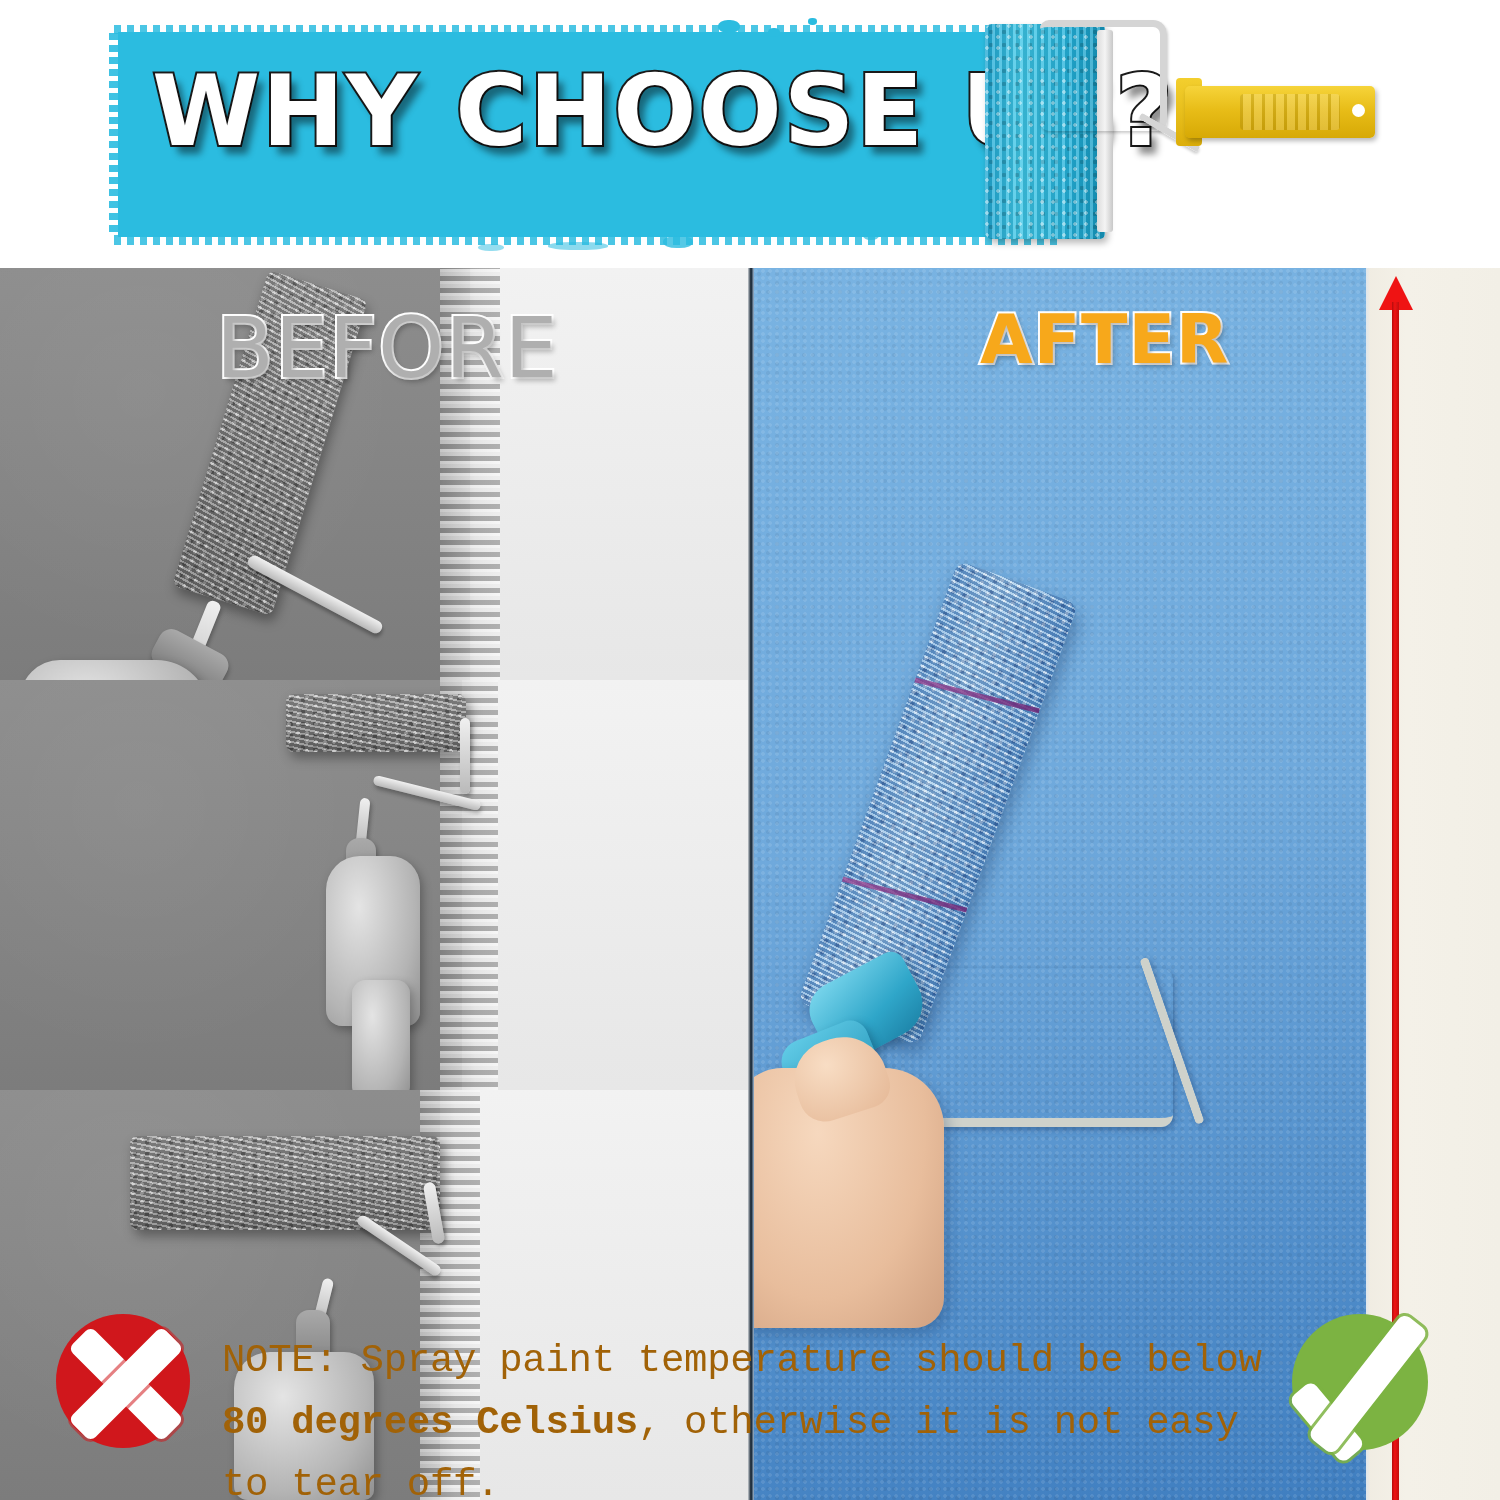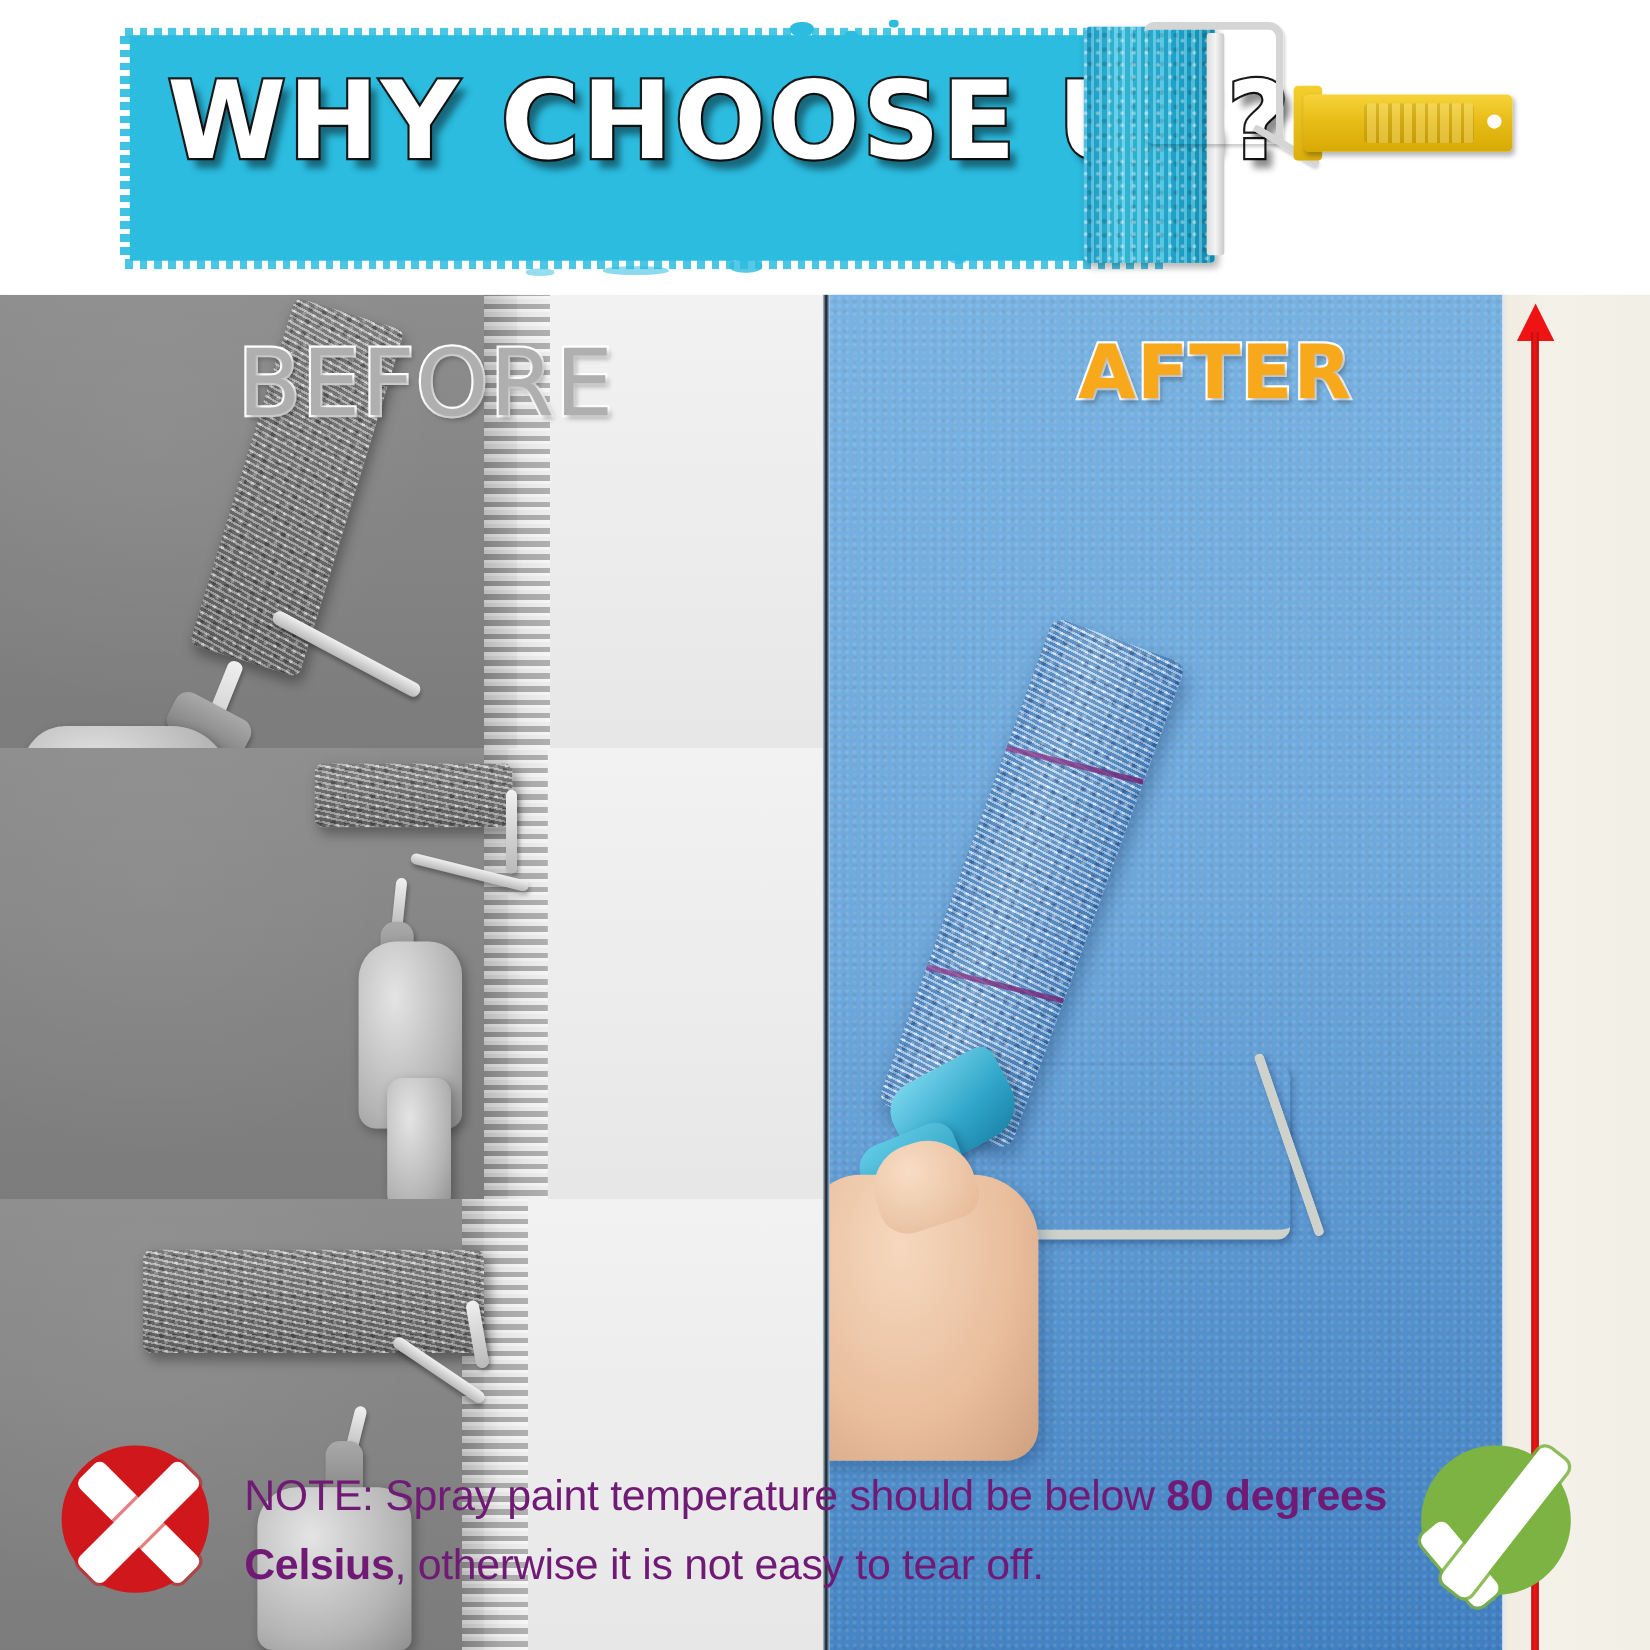--- a/index.html
+++ b/index.html
@@ -176,21 +176,21 @@
   .strip-sep{position:absolute;left:1366px;top:0;width:4px;height:1232px;
     background:linear-gradient(90deg,#dfe6ec,#f0ece2);}
   .arrow-line{position:absolute;left:1392px;top:34px;width:7px;height:1198px;
     background:linear-gradient(90deg,#b40d0d,#f01414 40%,#c21010);}
   .arrow-head{position:absolute;left:1379px;top:8px;width:0;height:0;
     border-left:17px solid transparent;border-right:17px solid transparent;
     border-bottom:34px solid #ef1313;}
 
   
   .note{position:absolute;left:222px;top:1330px;width:1070px;height:126px;
-    font-family:Liberation Sans, sans-serif;font-size:39px;line-height:62px;color:#701a75;
+    font-family:Liberation Mono, monospace;font-size:39px;line-height:62px;color:#a16207;
     letter-spacing:-.3px;}
   .note b{font-weight:bold;}
 
   .badge-x{position:absolute;left:42px;top:1300px;width:162px;height:162px;}
   .x-circle{position:absolute;left:14px;top:14px;width:134px;height:134px;
     background:#d0171c;border-radius:50%;}
   .x-bar{position:absolute;left:18px;top:68px;width:132px;height:32px;background:#ffffff;
     border-radius:7px;box-shadow:0 0 0 3px rgba(208,23,28,.55);}
   .x-b1{transform:rotate(45deg);} .x-b2{transform:rotate(-45deg);}
 

